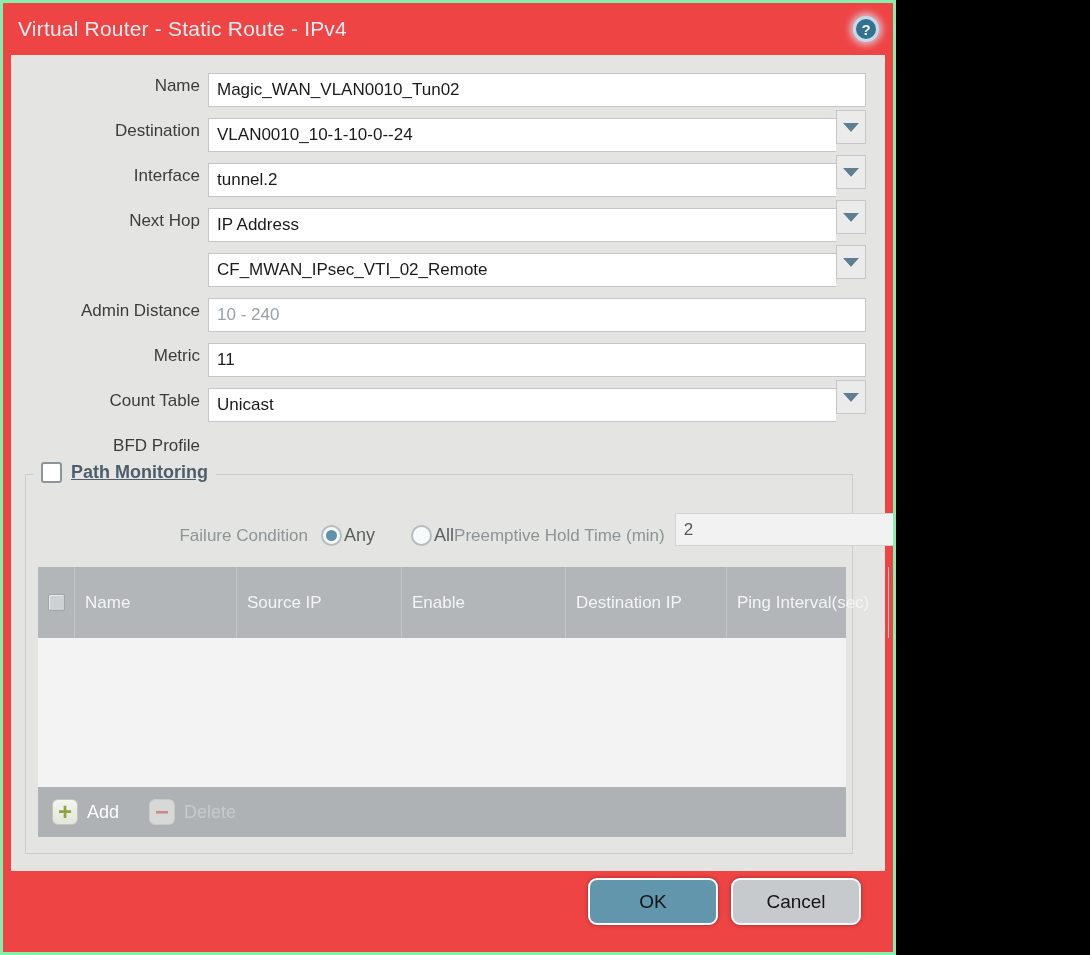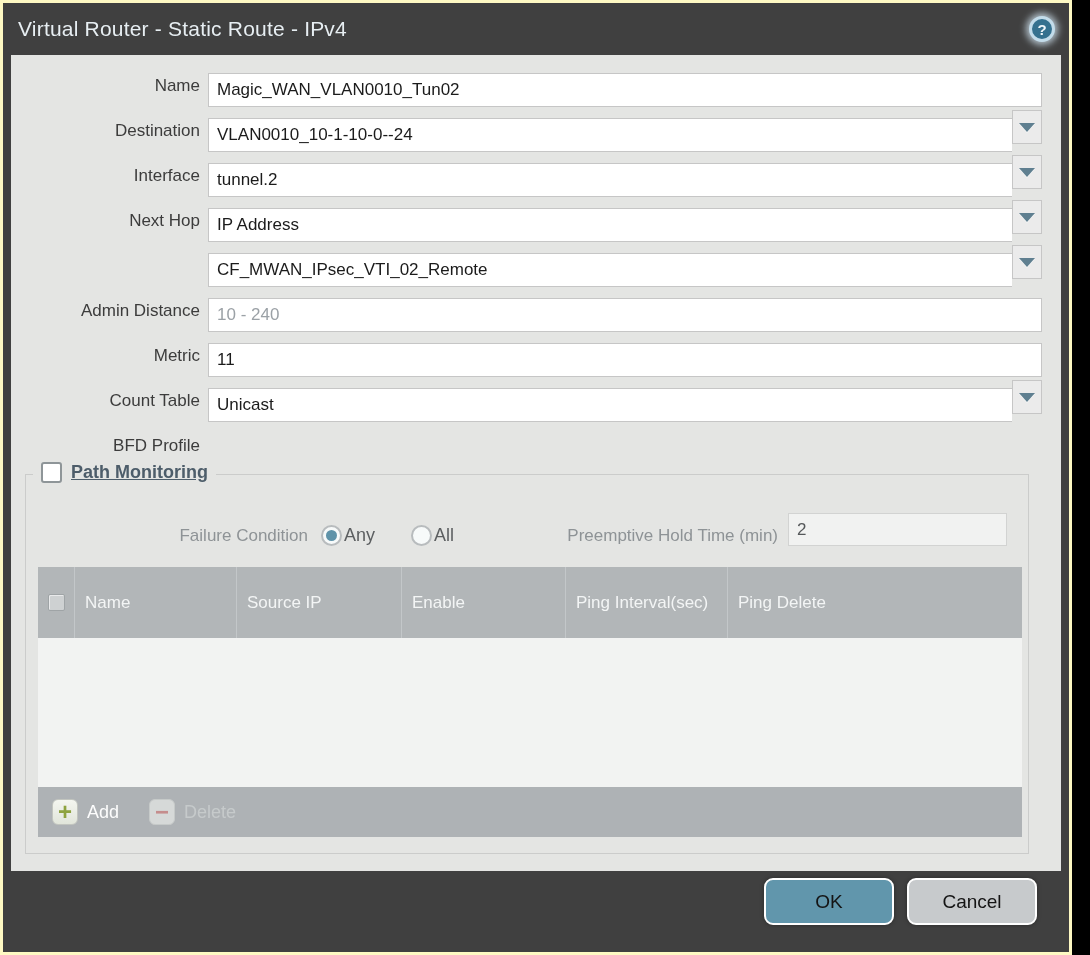--- a/index.html
+++ b/index.html
@@ -1,22 +1,22 @@
 <!DOCTYPE html>
 <html><head>
 <meta charset="utf-8">
 <style>
   * { box-sizing: border-box; margin: 0; padding: 0; }
   html, body { width: 1090px; height: 955px; }
   body { font-family: "Liberation Sans", sans-serif; background: #000; }
 
   .screen {
-    position: relative; width: 1072px; height: 955px;
-    background: #404040;
-    border: 3px solid #fef9c3;
+    position: relative; width: 896px; height: 955px;
+    background: #ef4444;
+    border: 3px solid #86efac;
     overflow: hidden;
   }
 
   
   .titlebar {
     position: absolute; top: 0; left: 0; right: 0; height: 52px;
     display: flex; align-items: center; padding: 0 14px 0 15px;
   }
   .title { color: #e7eef2; font-size: 21px; letter-spacing: .2px; }
   .help {
@@ -239,20 +239,21 @@
       </div>
 
       <div class="table">
         <div class="thead">
           <div class="th first">
             <span class="cb small"></span>
           </div>
           <div class="th c1">Name</div>
           <div class="th c3">Source IP</div>
           <div class="th c2">Enable</div>
+          <div class="th c4">Destination IP</div>
           <div class="th c5">Ping Interval(sec)</div>
           <div class="th c6">Ping Delete</div>
         </div>
         <div class="tbody"></div>
         <div class="ttoolbar">
           <div class="tool-btn">
             <span class="tool-icon add">+</span>
             <span class="tool-label">Add</span>
           </div>
           <div class="tool-btn">

